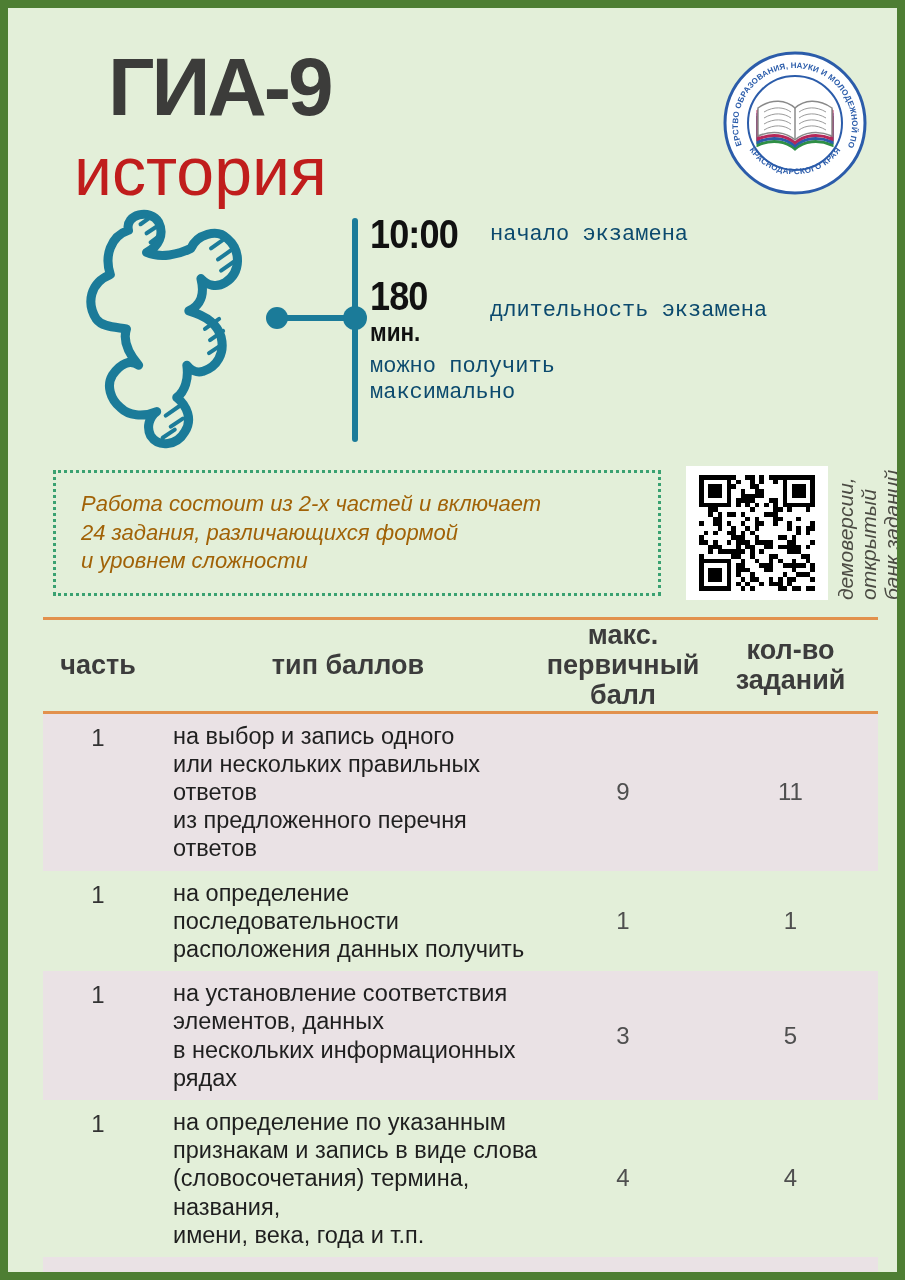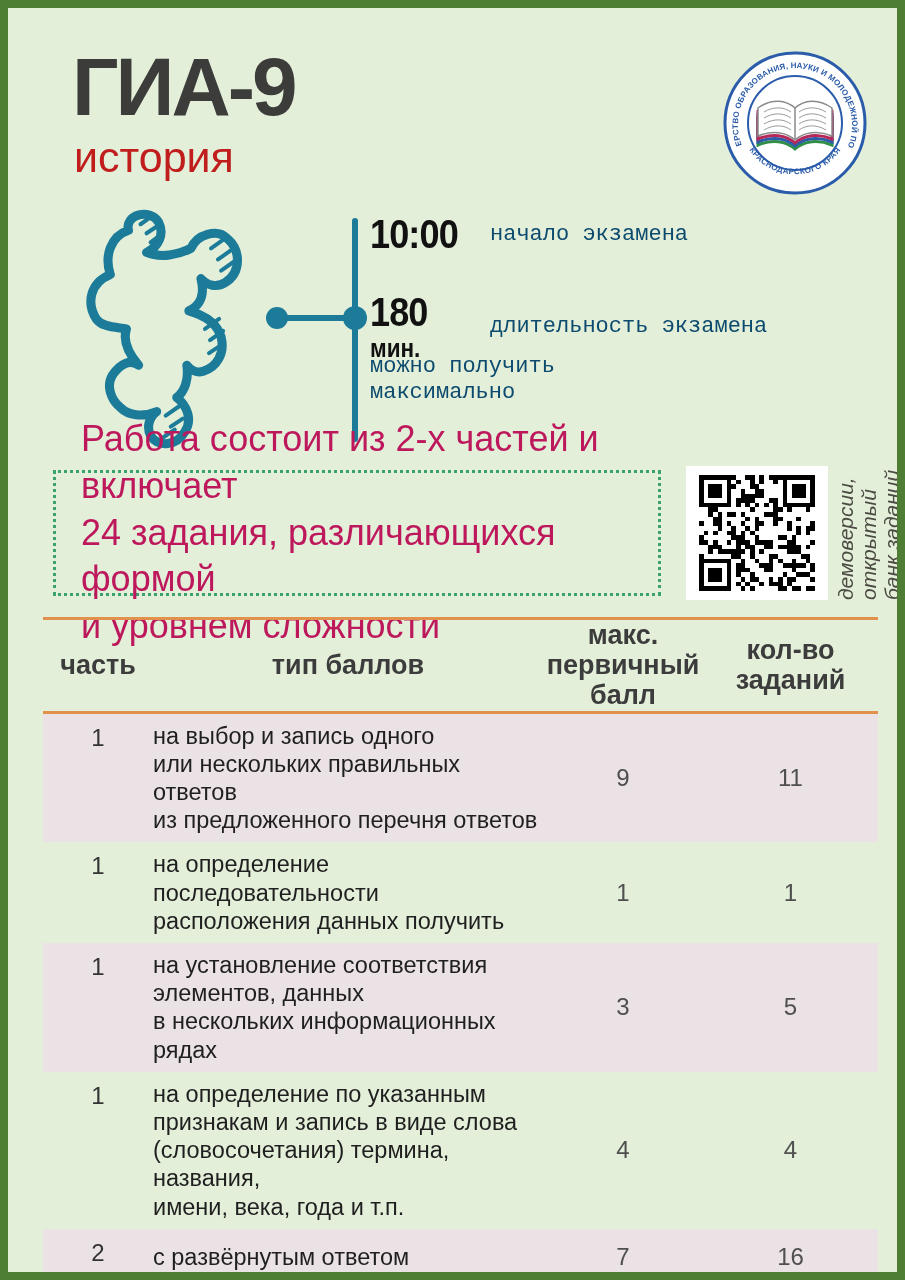--- a/index.html
+++ b/index.html
@@ -3,57 +3,57 @@
 <meta charset="utf-8">
 <style>
   html,body{margin:0;padding:0;background:#cfd8c4;}
   .page{
     position:relative; width:905px; height:1280px; box-sizing:border-box;
     background:var(--bg,#e3efd9); border:8px solid var(--frame,#4e7e33);
     font-family:"Liberation Sans",sans-serif; color:#222; overflow:hidden;
   }
   
   .title-line{position:absolute; left:64px; top:38px; display:flex; align-items:baseline; gap:20px;}
-  .exam-name{font-size:82px; font-weight:bold; letter-spacing:-3px; color:#3c3c3a; line-height:1;}
+  .exam-name{font-size:82px; font-weight:bold; letter-spacing:-3px; color:#3c3c3a; line-height:1;margin-left:36px;}
   .exam-year{font-size:50px; font-weight:bold; color:#3c3c3a; line-height:1;}
-  .subject{position:absolute; left:66px; top:126px; font-size:43px; color:var(--red,#c01d1c); line-height:1.1;}
+  .subject{position:absolute; left:66px; top:126px; font-size:68px; color:var(--red,#c01d1c); line-height:1.1;}
   .logo{position:absolute; left:712px; top:40px; width:150px; height:150px;}
   .logo text{font-family:"Liberation Sans",sans-serif; font-weight:bold;}
   
   .puzzle{position:absolute; left:58px; top:198px; width:282px; height:252px;}
   .tl-vline{position:absolute; left:344px; top:210px; width:6px; height:224px; background:var(--teal,#1b7b99); border-radius:3px;}
   .tl-hline{position:absolute; left:268px; top:307px; width:82px; height:6px; background:var(--teal,#1b7b99); border-radius:3px;}
   .tl-dot{position:absolute; left:258px; top:299px; width:22px; height:22px; border-radius:50%; background:var(--teal,#1b7b99);}
   .tl-junction{position:absolute; left:335px; top:298px; width:24px; height:24px; border-radius:50%; background:var(--teal,#1b7b99);}
   .stat{position:absolute; left:362px; display:flex; align-items:center; gap:12px; width:500px;}
   .stat-num{display:flex; flex-direction:column; width:108px; flex:0 0 108px;}
   .stat-value{font-size:41px; font-weight:bold; color:#111; line-height:1; letter-spacing:-1px; transform:scaleX(.88); transform-origin:left;}
   .stat-unit{font-size:25px; font-weight:bold; color:#111; line-height:1.05; margin-top:2px; transform:scaleX(.9); transform-origin:left;}
   .stat-label{font-size:22px; color:#0c4a6e; line-height:1.18; white-space:pre-line;font-family:Liberation Mono, monospace;}
-  .stat-1{top:206px;} .stat-2{top:268px;margin-top:16px;} .stat-3{top:346px;}
+  .stat-1{top:206px;} .stat-2{top:268px;} .stat-3{top:346px;}
   
   .note-box{position:absolute; left:45px; top:462px; width:608px; height:126px;
     border:3px dotted var(--note-green,#3aa171); box-sizing:border-box;
     display:flex; align-items:center;}
-  .note-text{margin-left:25px; font-size:36px; line-height:1.3; color:#be185d; white-space:pre-line;}
+  .note-text{margin-left:25px; font-size:22px; line-height:1.3; color:#a16207; white-space:pre-line;font-style:italic;}
   .qr-box{position:absolute; left:678px; top:458px; width:142px; height:134px; background:#fff;
     display:flex; align-items:center; justify-content:center;}
   .qr-svg{width:116px; height:116px; shape-rendering:crispEdges;}
   .qr-caption{position:absolute; left:826px; top:592px; width:140px;
     transform:rotate(-90deg); transform-origin:0 0;
     font-style:italic; font-size:21px; line-height:1.1; color:#4b4b43; white-space:pre-line;}
   
   .exam-table{position:absolute; left:35px; top:609px; width:835px;}
   .t-row{display:grid; grid-template-columns:110px 390px 160px 175px; align-items:center;}
   .t-head{border-top:3px solid var(--orange,#e2914d); border-bottom:3px solid var(--orange,#e2914d); min-height:86px;}
   .h-cell{font-size:27px; font-weight:bold; color:#3c3c3c; text-align:center; line-height:1.12; white-space:pre-line;}
   .t-body .t-row{min-height:56px;}
   .row-pink{background:var(--pink,#eae2e5);}
   .c-part{font-size:24px; color:#333; text-align:center; align-self:start; padding-top:10px;}
-  .c-type{font-size:23.5px; color:#1f1f1f; line-height:1.2; white-space:pre-line; padding:8px 0;}
+  .c-type{font-size:23.5px; color:#1f1f1f; line-height:1.2; white-space:pre-line; padding:8px 0;margin-left:20px;}
   .c-num{font-size:24px; color:#4f4f4f; text-align:center;}
 </style>
 </head>
 <body>
 
 <div class="page">
 
   <div class="title-line">
     <span class="exam-name">ГИА-9</span>
   </div>

